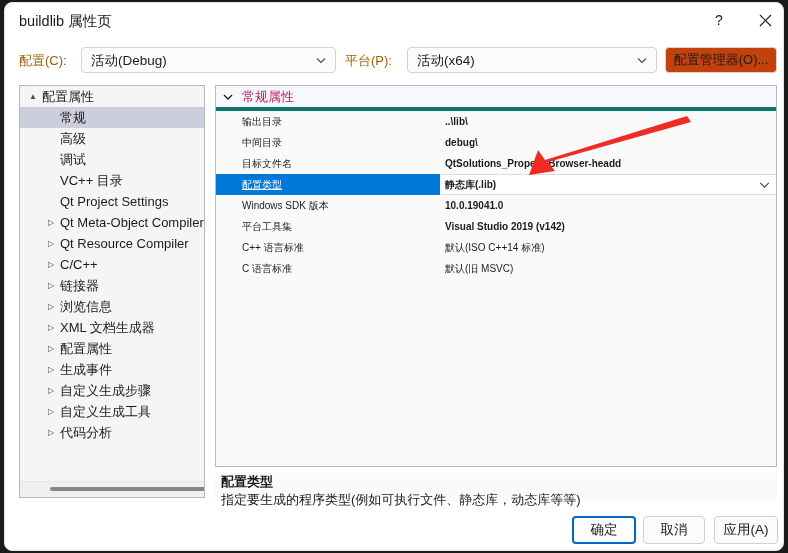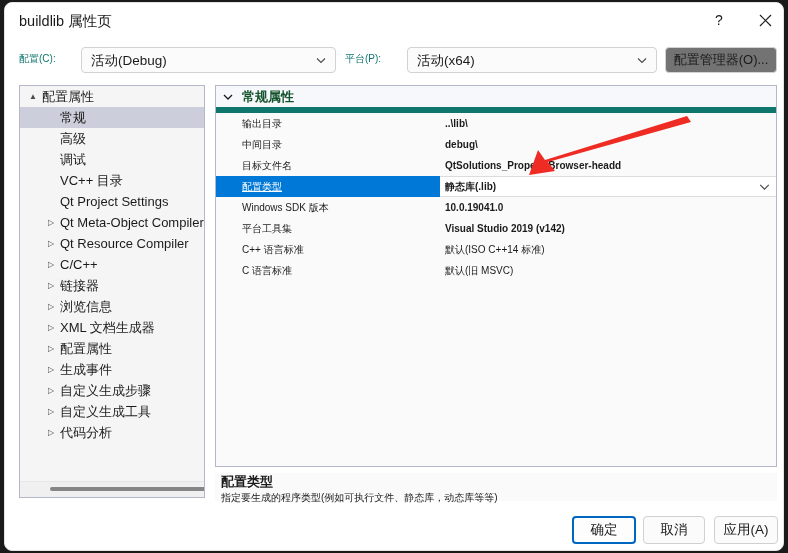--- a/index.html
+++ b/index.html
@@ -61,22 +61,22 @@
   
   #config-row {
     position: absolute;
     left: 0;
     top: 40px;
     width: 780px;
     height: 34px;
   }
   .fieldlabel {
     position: absolute;
-    font-size: 10px;
-    color: #0f766e;
+    font-size: 13px;
+    color: #a16207;
     top: 9px;
     white-space: nowrap;
   }
   .combobox {
     position: absolute;
     height: 26px;
     background: #fbfbfb;
     border: 1px solid #d2d2d2;
     border-radius: 4px;
     box-sizing: border-box;
@@ -100,21 +100,21 @@
   #config-combo { left: 76px; top: 4px; width: 255px; }
   #platform-label { left: 340px; }
   #platform-combo { left: 402px; top: 4px; width: 250px; }
 
   #cfgmgr-btn {
     position: absolute;
     left: 660px;
     top: 4px;
     width: 112px;
     height: 26px;
-    background: #737373;
+    background: #c2410c;
     border: 1px solid #d2d2d2;
     border-radius: 4px;
     box-sizing: border-box;
     font-size: 13px;
     color: #1b1b1b;
     display: flex;
     align-items: center;
     justify-content: center;
     white-space: nowrap;
     cursor: default;
@@ -191,24 +191,24 @@
     background: #fafafa;
     border: 1px solid #b5b8c8;
     box-sizing: border-box;
     overflow: hidden;
   }
   #grid-header {
     position: relative;
     height: 21px;
     line-height: 21px;
     background: #f7f8fb;
-    border-bottom: 6px solid #0f766e;
+    border-bottom: 4px solid #0f766e;
     font-size: 13px;
-    font-weight: bold;
-    color: #14532d;
+    font-weight: normal;
+    color: #be185d;
   }
   #grid-header .hchev {
     position: absolute;
     left: 5px;
     top: 4px;
     width: 14px;
     height: 14px;
   }
   #grid-header .htext {
     position: absolute;
@@ -281,21 +281,21 @@
     top: 0;
     font-size: 13px;
     font-weight: bold;
     color: #1b1b1b;
     white-space: nowrap;
   }
   #desc-body {
     position: absolute;
     left: 6px;
     top: 18px;
-    font-size: 10px;
+    font-size: 13px;
     color: #1b1b1b;
     white-space: nowrap;
   }
 
   
   .footer-btn {
     position: absolute;
     top: 513px;
     height: 28px;
     background: #fbfbfb;

